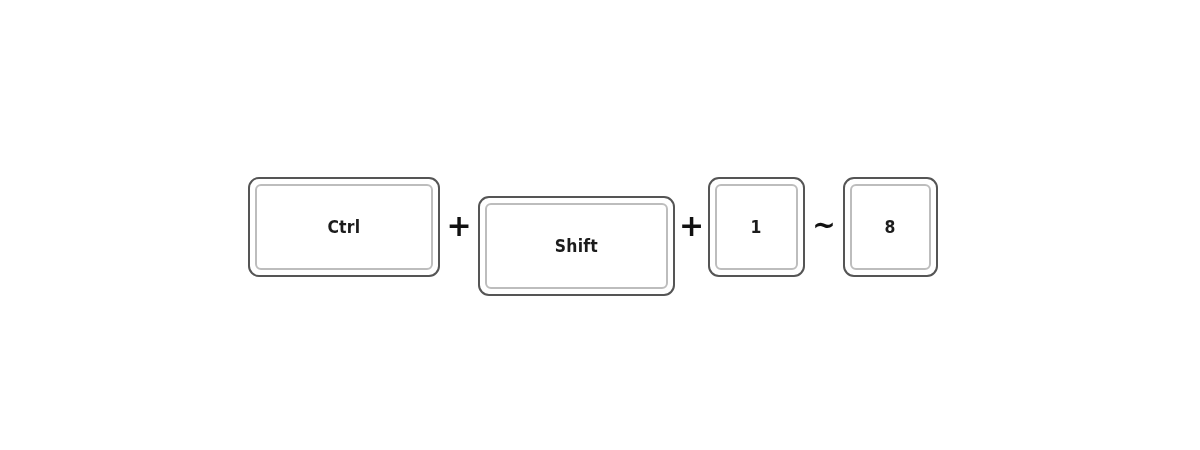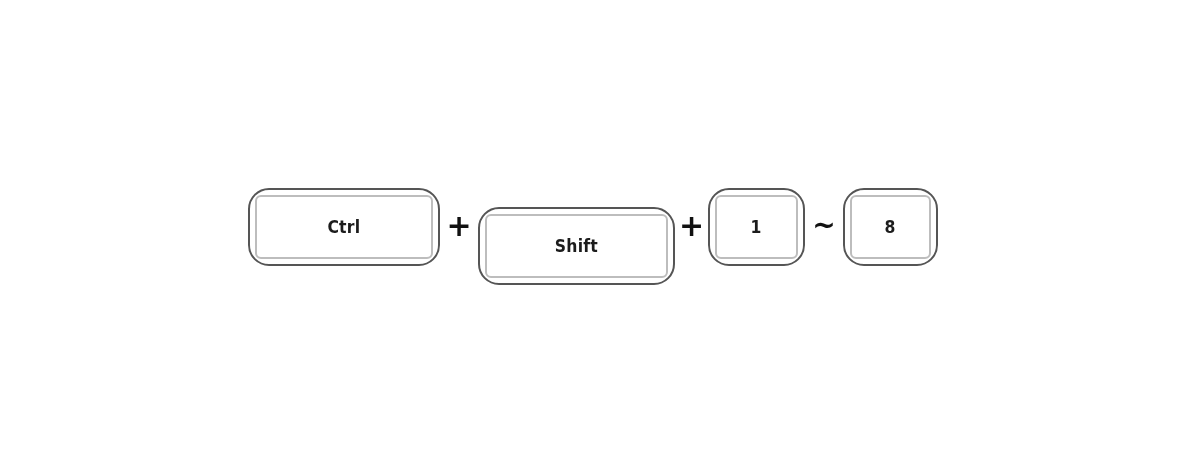--- a/index.html
+++ b/index.html
@@ -30,24 +30,24 @@
     height: 100px;
     display: flex;
     flex-direction: row;
     align-items: center;
   }
 
   
   .key {
     position: relative;
     box-sizing: border-box;
-    height: 78px;
+    height: 100px;
     background: #ffffff;
     border: 2px solid #555555;
-    border-radius: 21px;
+    border-radius: 11px;
     display: flex;
     align-items: center;
     justify-content: center;
     flex: 0 0 auto;
   }
   .key::before {
     content: "";
     position: absolute;
     left: 5px;
     top: 5px;

